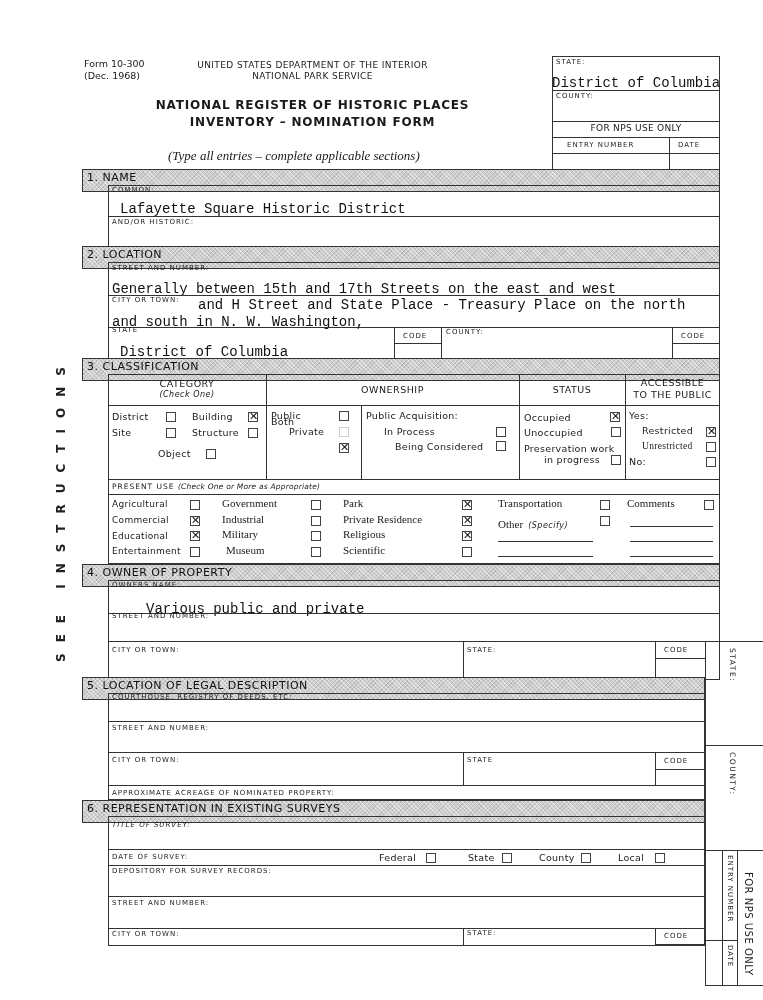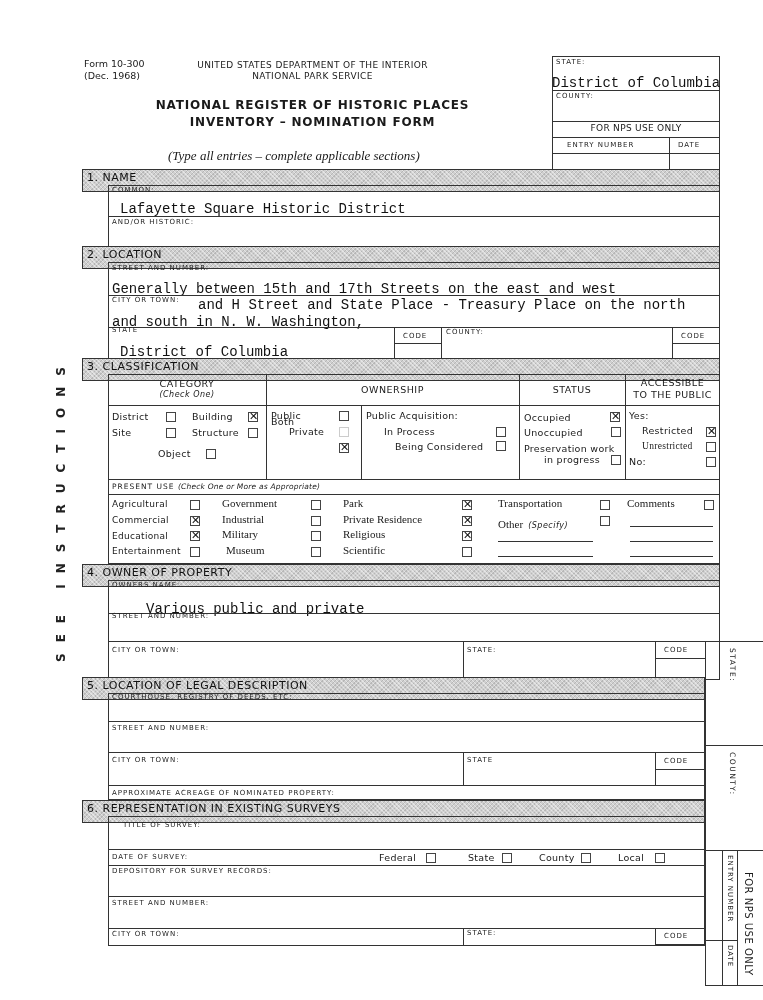--- a/index.html
+++ b/index.html
@@ -216,21 +216,21 @@
 <div class="vl" style="left:463px;top:752px;height:33px;"></div>
 <div class="lbl abs" style="left:467px;top:756px;">STATE</div>
 <div class="vl" style="left:655px;top:752px;height:33px;"></div>
 <div class="lbl abs" style="left:664px;top:757px;">CODE</div>
 <div class="hl" style="left:655px;top:769px;width:50px;"></div>
 <div class="hl" style="left:108px;top:785px;width:597px;"></div>
 <div class="lbl abs" style="left:112px;top:789px;">APPROXIMATE ACREAGE OF NOMINATED PROPERTY:</div>
 
 <div class="bar" style="left:82px;top:800px;width:623px;">6.  REPRESENTATION IN EXISTING SURVEYS</div>
 <div class="box" style="left:108px;top:816px;width:597px;height:130px;"></div>
-<div class="lbl abs" style="left:123px;top:821px;">TITLE OF SURVEY:</div>
+<div class="lbl abs" style="left:112px;top:821px;font-style:italic;">TITLE OF SURVEY:</div>
 <div class="hl" style="left:108px;top:849px;width:597px;"></div>
 <div class="lbl abs" style="left:112px;top:853px;">DATE OF SURVEY:</div>
 <div class="opt" style="left:379px;top:852px;">Federal</div>
 <div class="cb" style="left:426px;top:853px;"></div>
 <div class="opt" style="left:468px;top:852px;">State</div>
 <div class="cb" style="left:502px;top:853px;"></div>
 <div class="opt" style="left:539px;top:852px;">County</div>
 <div class="cb" style="left:581px;top:853px;"></div>
 <div class="opt" style="left:618px;top:852px;">Local</div>
 <div class="cb" style="left:655px;top:853px;"></div>

